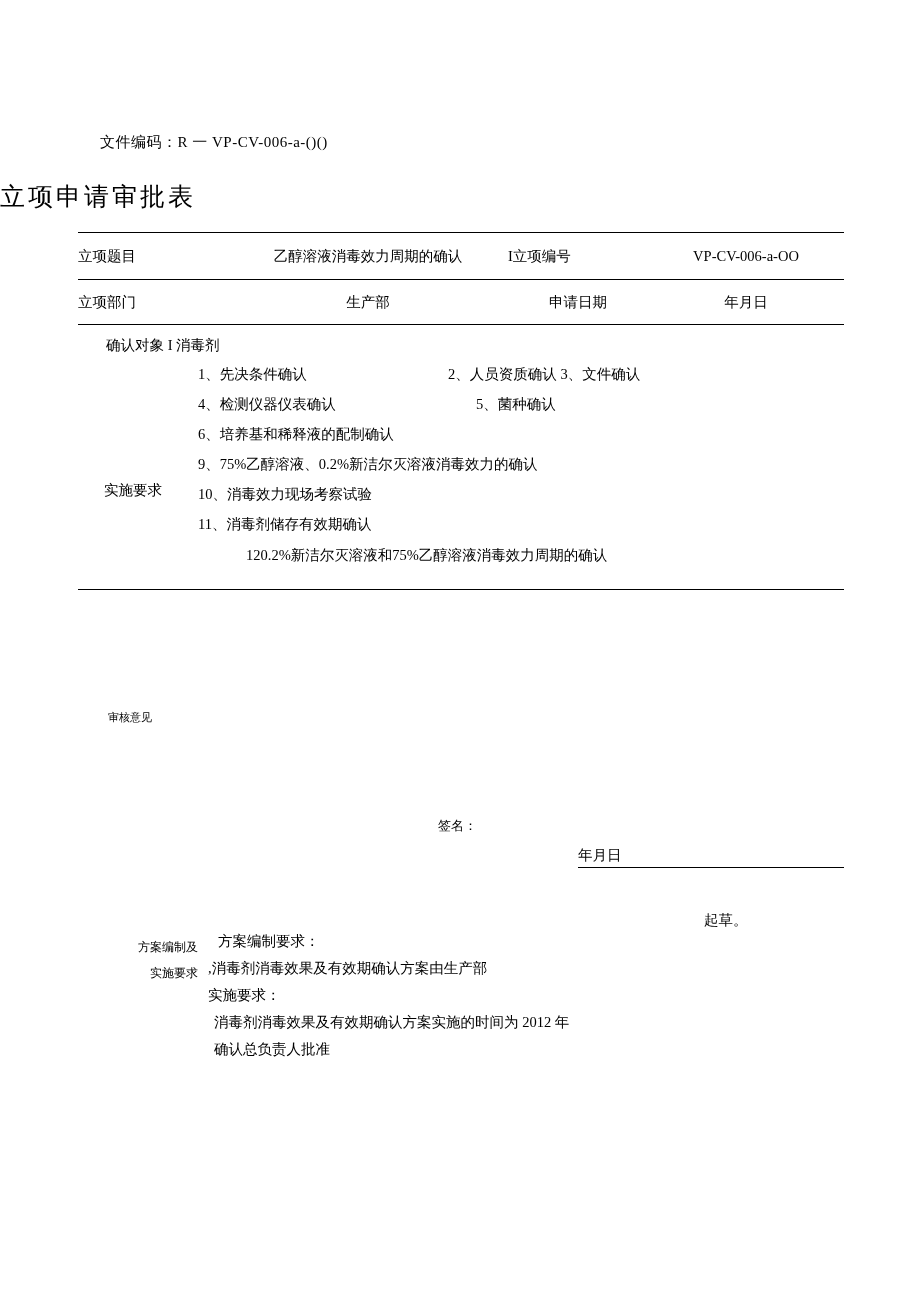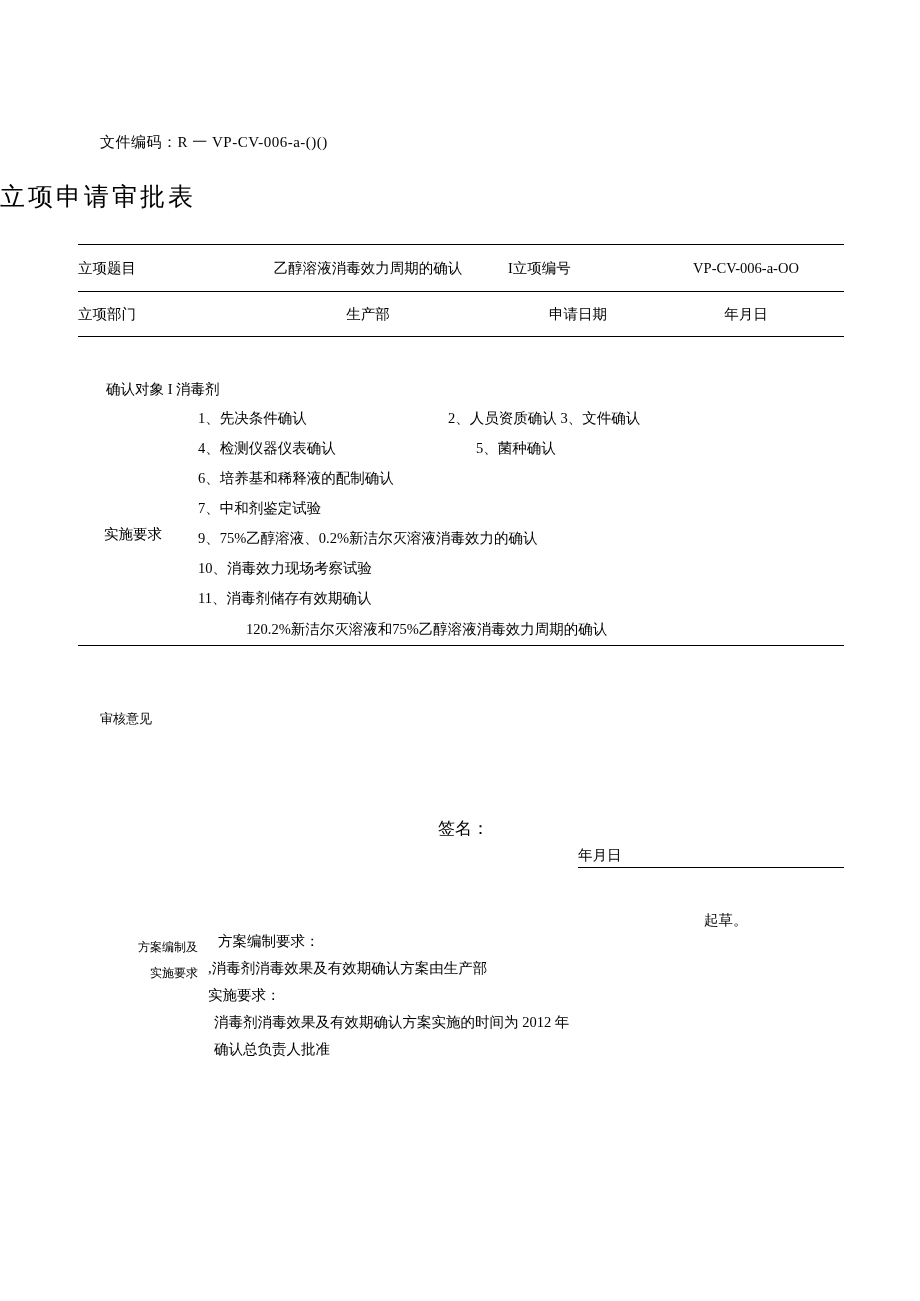--- a/index.html
+++ b/index.html
@@ -38,21 +38,21 @@
     font-size: 25px;
     letter-spacing: 3px;
     font-family: "Liberation Sans", "DejaVu Sans", sans-serif;
     margin-top: 12px;
   }
 
   
   .tbl {
     position: absolute;
     left: 78px;
-    top: 244px;
+    top: 232px;
     width: 766px;
     border-collapse: collapse;
     font-size: 14.5px;
   }
   .tbl td {
     border: none;
     vertical-align: middle;
     padding: 0;
   }
   .row-line-top {
@@ -72,21 +72,20 @@
   }
   .r1 td { height: 46px; }
   .r2 td { height: 44px; }
 
   
   .content-block {
     position: absolute;
     left: 78px;
     top: 330px;
     width: 766px;
-    margin-top: 44px;
   }
   .content-head {
     padding: 6px 0 4px 28px;
     font-size: 14.5px;
   }
   .content-body {
     position: relative;
     min-height: 230px;
   }
   .content-label {
@@ -112,29 +111,29 @@
     padding-top: 7px;
   }
   .rule {
     border-bottom: 1.3px solid #000;
     width: 766px;
   }
 
   
   .review-label {
     position: absolute;
-    left: 100px;
+    left: 108px;
     top: 710px;
-    font-size: 13px;
+    font-size: 11px;
   }
   .sign-label {
     position: absolute;
     left: 438px;
     top: 817px;
-    font-size: 17px;
+    font-size: 13px;
   }
   .date-line {
     position: absolute;
     left: 578px;
     top: 846px;
     width: 266px;
     font-size: 14.5px;
     border-bottom: 1.2px solid #000;
     padding-bottom: 2px;
   }
@@ -199,21 +198,20 @@
     <div class="content-body">
       <div class="content-label">实施要求</div>
       <div class="items">
         <div class="item item-2col">
           <span class="c1">1、先决条件确认</span><span class="c2">2、人员资质确认 3、文件确认</span>
         </div>
         <div class="item item-2col">
           <span class="c1">4、检测仪器仪表确认</span><span class="c2" style="padding-left:28px">5、菌种确认</span>
         </div>
         <div class="item">6、培养基和稀释液的配制确认</div>
-        <div class="item">7、中和剂鉴定试验</div>
         <div class="item">9、75%乙醇溶液、0.2%新洁尔灭溶液消毒效力的确认</div>
         <div class="item">10、消毒效力现场考察试验</div>
         <div class="item">11、消毒剂储存有效期确认</div>
         <div class="item item-last">120.2%新洁尔灭溶液和75%乙醇溶液消毒效力周期的确认</div>
       </div>
     </div>
     <div class="rule"></div>
   </div>
 
   <div class="review-label">审核意见</div>

